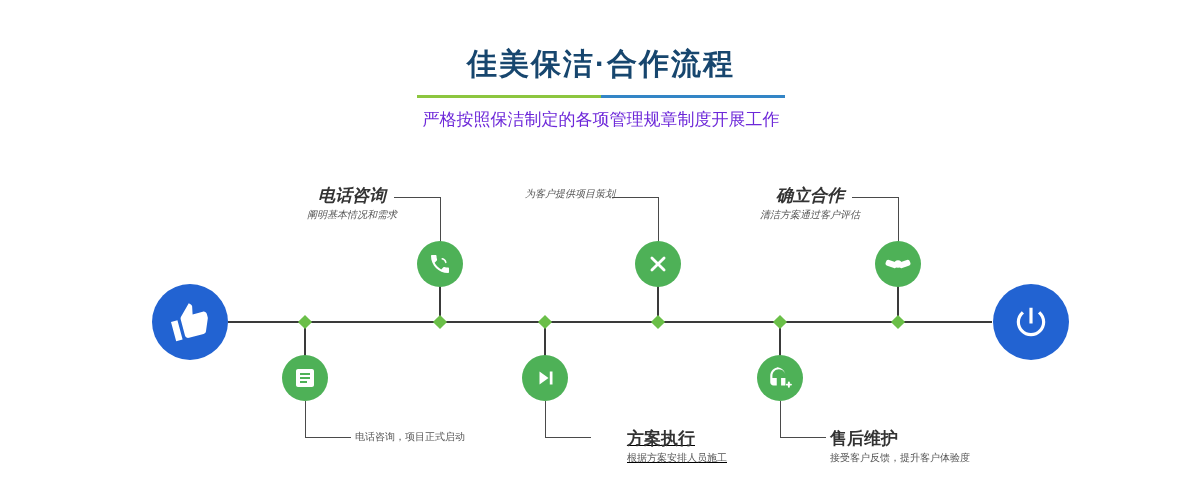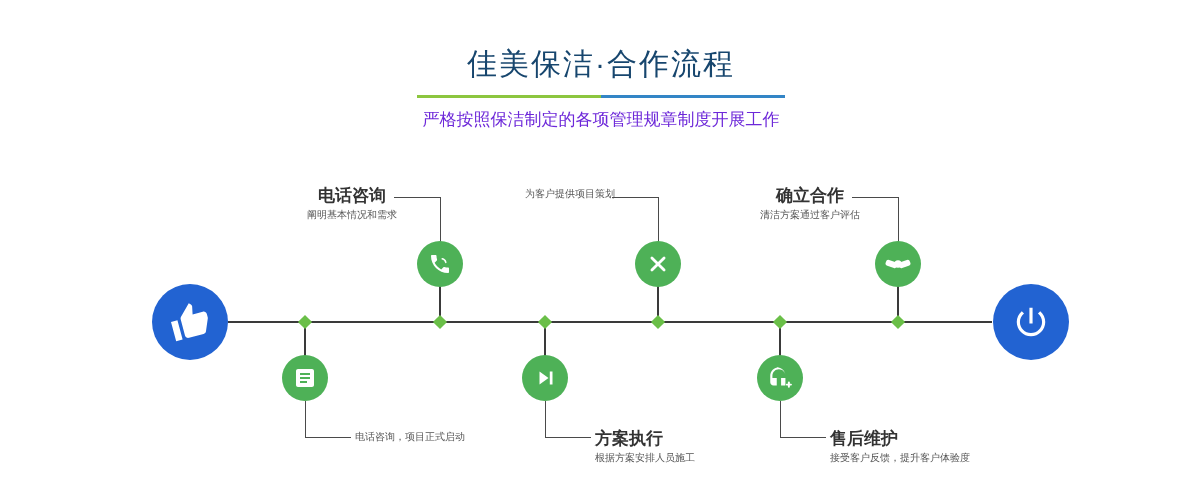--- a/index.html
+++ b/index.html
@@ -1,20 +1,20 @@
 <!DOCTYPE html>
 <html><head>
 <meta charset="utf-8">
 <style>
   html,body{margin:0;padding:0;background:#fff;}
   body{font-family:"Liberation Sans","DejaVu Sans",sans-serif;}
   .canvas{position:relative;width:1202px;height:502px;background:#ffffff;overflow:hidden;}
 
   .title{position:absolute;top:44px;left:0;width:100%;text-align:center;
-         font-size:30px;font-weight:normal;color:#17466e;letter-spacing:2px;}
+         font-size:30px;font-weight:bold;color:#17466e;letter-spacing:2px;}
   .divider{position:absolute;top:95px;left:50%;transform:translateX(-50%);
            width:368px;height:3px;font-size:0;}
   .divider span{display:inline-block;width:50%;height:3px;vertical-align:top;}
   .d-left{background:#8cc63f;}
   .d-right{background:#3385c6;}
   .subtitle{position:absolute;top:108px;left:0;width:100%;text-align:center;
             font-size:17px;color:#6d28d9;}
 
   .main-line{position:absolute;top:321px;left:228px;width:764px;height:2px;
              background:#3a3a3a;z-index:1;}
@@ -23,21 +23,21 @@
   .conn{position:absolute;background:#3a3a3a;width:2px;z-index:1;}
 
   .diamond{position:absolute;width:10px;height:10px;background:#6abf48;
            transform:rotate(45deg);z-index:2;}
 
   .node{position:absolute;width:46px;height:46px;border-radius:50%;
         background:#4eb157;display:flex;align-items:center;justify-content:center;z-index:3;}
   .endpoint{position:absolute;top:284px;width:76px;height:76px;border-radius:50%;
             background:#2263d2;display:flex;align-items:center;justify-content:center;z-index:3;}
 
-  .step-top{position:absolute;top:185px;width:240px;text-align:center;}
+  .step-top{position:absolute;top:185px;width:240px;text-align:center;font-style:italic;}
   .step-bottom{position:absolute;top:428px;width:280px;text-align:left;}
   .step-title{font-size:17px;font-weight:bold;color:#333;line-height:21px;}
   .step-desc{font-size:10px;color:#555;line-height:18px;margin-top:0;}
 </style>
 </head>
 <body>
 
 <div class="canvas">
 
   <div class="title">佳美保洁·合作流程</div>
@@ -124,21 +124,21 @@
 
   <div class="conn" style="left:544px;top:322px;height:56px;"></div>
   <div class="vline" style="left:545px;top:401px;height:36px;"></div>
   <div class="hline" style="left:545px;top:437px;width:46px;"></div>
   <div class="diamond" style="left:540px;top:317px;"></div>
   <div class="node" style="left:522px;top:355px;">
     <svg width="24" height="24" viewBox="0 0 24 24">
       <path fill="#fff" d="M6.5 5.5v13l9-6.5-9-6.5zM16.8 5.5h2.7v13h-2.7z"></path>
     </svg>
   </div>
-  <div class="step-bottom" style="left:595px;">
+  <div class="step-bottom" style="left:627px;text-decoration:underline;">
     <div class="step-title">方案执行</div>
     <div class="step-desc">根据方案安排人员施工</div>
   </div>
 
   <div class="conn" style="left:779px;top:322px;height:56px;"></div>
   <div class="vline" style="left:780px;top:401px;height:36px;"></div>
   <div class="hline" style="left:780px;top:437px;width:46px;"></div>
   <div class="diamond" style="left:775px;top:317px;"></div>
   <div class="node" style="left:757px;top:355px;">
     <svg width="26" height="26" viewBox="0 0 24 24">

